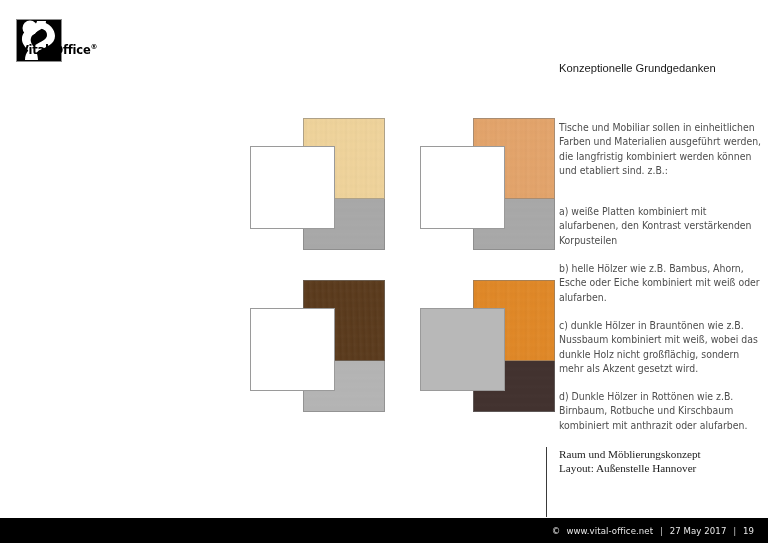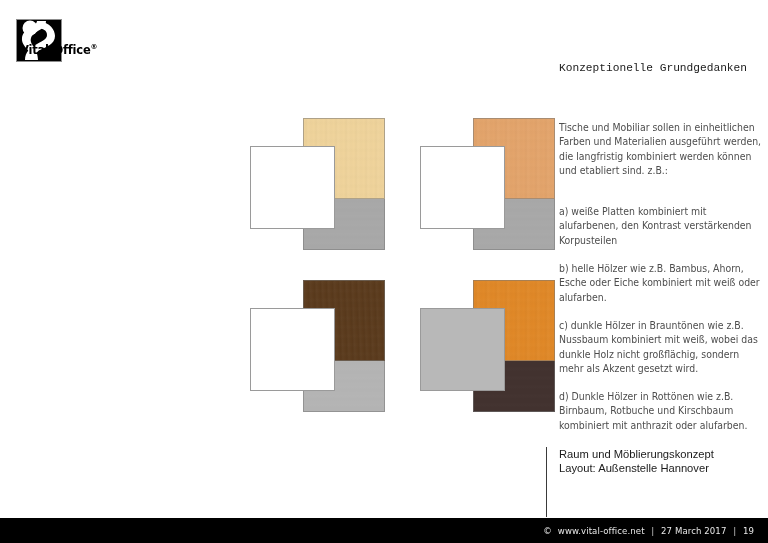--- a/index.html
+++ b/index.html
@@ -58,21 +58,21 @@
   .right-col {
     position: absolute;
     left: 559px;
     width: 206px;
   }
   #doc-heading {
     top: 61px;
     font-size: 11.2px;
     line-height: 14px;
     color: #1a1a1a;
-    font-family: Liberation Mono, monospace;
+    font-family: Liberation Sans, sans-serif;
   }
   .body-block {
     font-family: "DejaVu Sans Condensed", "Liberation Sans Narrow", "Liberation Sans", sans-serif;
     font-stretch: condensed;
     font-size: 11.3px;
     line-height: 14.4px;
     color: #4d4d4d;
     transform: scaleX(0.92);
     transform-origin: left top;
     width: 224px;
@@ -90,21 +90,21 @@
     top: 447px;
     width: 1px;
     height: 70px;
     background: #3a3a3a;
   }
   #project-block {
     position: absolute;
     left: 559px;
     top: 447px;
     width: 210px;
-    font-family: Liberation Sans, sans-serif;
+    font-family: Liberation Serif, serif;
     font-size: 11.2px;
     line-height: 14.2px;
     color: #1a1a1a;
   }
 
   
   #footer-bar {
     position: absolute;
     left: 0;
     top: 518px;
@@ -273,16 +273,16 @@
   <div class="sw sw-base" style="background: rgb(66, 50, 47);">
       <div class="speckle"></div>
     </div>
   <div class="sw sw-front" style="background: rgb(184, 184, 184); border-color: rgb(154, 154, 154);"></div>
 </div>
 
 <div id="footer-bar" style="background: rgb(0, 0, 0);">
   <span class="f-item f-copy">©</span>
   <span class="f-item">www.vital-office.net</span>
   <span class="f-sep">|</span>
-  <span class="f-item">27 March 2017</span>
+  <span class="f-item">27 May 2017</span>
   <span class="f-sep">|</span>
   <span class="f-item">19</span>
 </div>
 
 </body></html>

